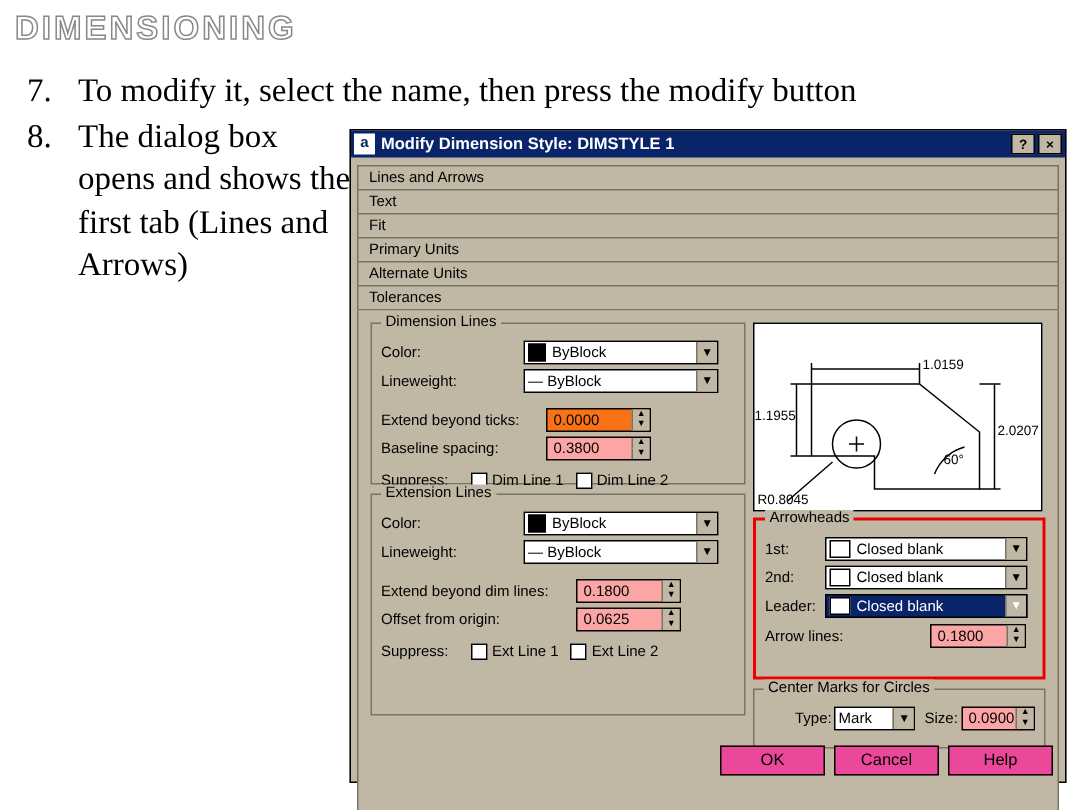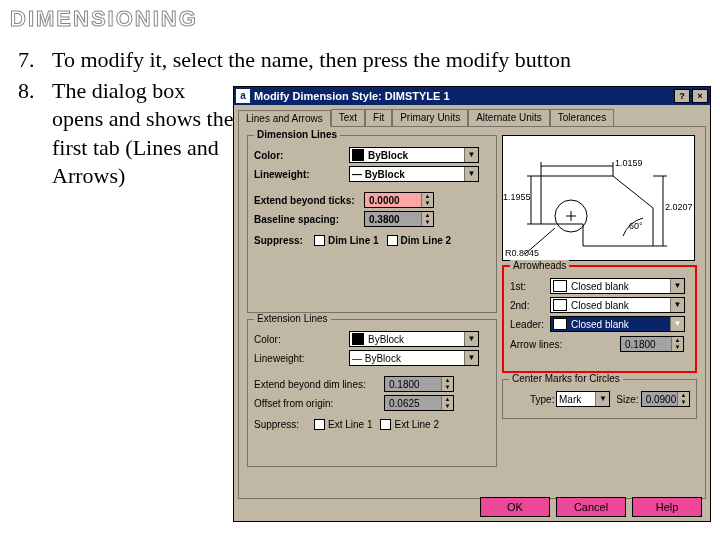--- a/index.html
+++ b/index.html
@@ -67,21 +67,21 @@
     font-size:10px; font-weight:bold; text-align:center; line-height:14px;
     margin-right: 4px;
   }
   .titlebar .title-text { flex: 1; }
   .titlebar .win-btns { display:flex; gap:2px; }
   .titlebar .win-btn {
     width:16px; height:14px; background:#c0b8a4;
     border:1px solid #000; font-size:9px; line-height:12px; text-align:center;
     color:#000; font-weight:bold;
   }
-  .tabs { display:flex; margin: 4px 4px 0 4px; border-bottom:1px solid #7a7264; }
+  .tabs { display:flex; margin: 4px 4px 0 4px; border-bottom:1px solid #7a7264;flex-direction:column; }
   .tab {
     border:1px solid #7a7264; border-bottom:none;
     background:#c0b8a4; padding:2px 7px; font-size:10px;
     margin-right:0; position:relative;
   }
   .tab.active { background:#c0b8a4; border-bottom:1px solid #c0b8a4; top:1px; }
   .panel {
     margin: 0 4px; padding: 6px 6px 2px 6px;
     border:1px solid #7a7264; border-top:none;
     background:#c0b8a4;
@@ -104,21 +104,21 @@
     border:1px solid #000; height:16px; font-size:10px;
     padding-left:2px; position:relative;
   }
   .combobox .swatch { width:12px; height:12px; background:#000; margin-right:4px; border:1px solid #000;}
   .combobox .arrow {
     width:14px; height:14px; background:#c0b8a4; border-left:1px solid #7a7264;
     position:absolute; right:0; top:0; text-align:center; line-height:14px; font-size:8px;
   }
   .combobox.arrowhead-combo .swatch { background:#fff; width:14px; height:12px; }
   .numbox {
-    display:flex; background:#a3a3a3; border:1px solid #000;
+    display:flex; background:#fca5a5; border:1px solid #000;
     height:16px; font-size:10px; width:70px; align-items:center;
     padding-left:4px; position:relative;
   }
   .numbox .spin { width:12px; position:absolute; right:0; top:0; height:14px;
     display:flex; flex-direction:column; }
   .numbox .spin div { height:7px; background:#c0b8a4; border-left:1px solid #7a7264;
     font-size:6px; line-height:6px; text-align:center; }
   .chk { display:inline-flex; align-items:center; margin-right:8px; font-size:10px;}
   .chk .box { width:11px; height:11px; background:#fff; border:1px solid #000; margin-right:3px;}
   .left-col { position:absolute; left:8px; top:8px; width:250px; }
@@ -168,40 +168,40 @@
     <div class="tab">Fit</div>
     <div class="tab">Primary Units</div>
     <div class="tab">Alternate Units</div>
     <div class="tab">Tolerances</div>
   </div>
 
   <div class="panel">
 
     <div class="left-col">
 
-      <div class="groupbox" style="height:178px;font-weight:bold;">
+      <div class="groupbox" style="height:108px;">
         <div class="legend">Dimension Lines</div>
         <div class="row">
           <label>Color:</label>
           <div class="combobox" style="width:130px;">
             <div class="swatch"></div>
             <span>ByBlock</span>
             <div class="arrow">▼</div>
           </div>
         </div>
         <div class="row">
           <label>Lineweight:</label>
           <div class="combobox" style="width:130px;">
             <span>— ByBlock</span>
             <div class="arrow">▼</div>
           </div>
         </div>
         <div class="row" style="margin-top:10px;">
           <label class="num-label">Extend beyond ticks:</label>
-          <div class="numbox" style="background:#fca5a5;">
+          <div class="numbox" style="background:#f97316;">
             <span>0.0000</span>
             <div class="spin">
                 <div>▲</div>
                 <div>▼</div>
               </div>
           </div>
         </div>
         <div class="row">
           <label class="num-label">Baseline spacing:</label>
           <div class="numbox">

